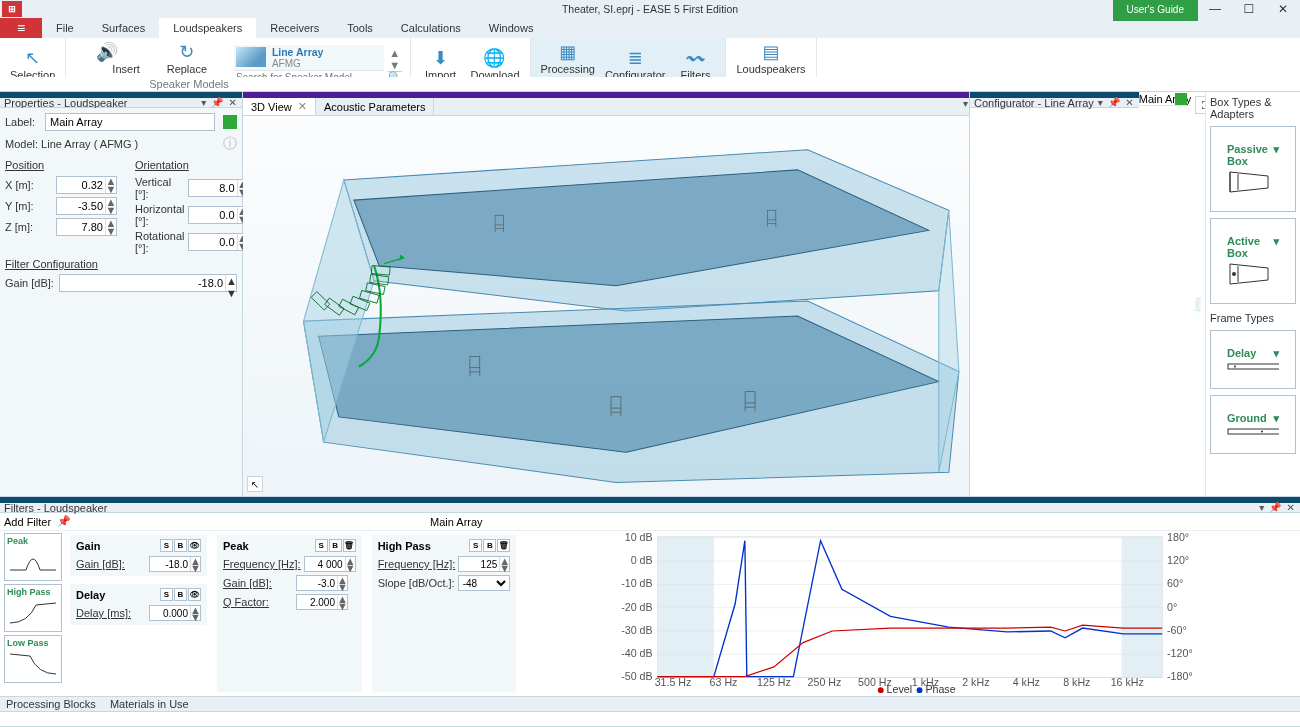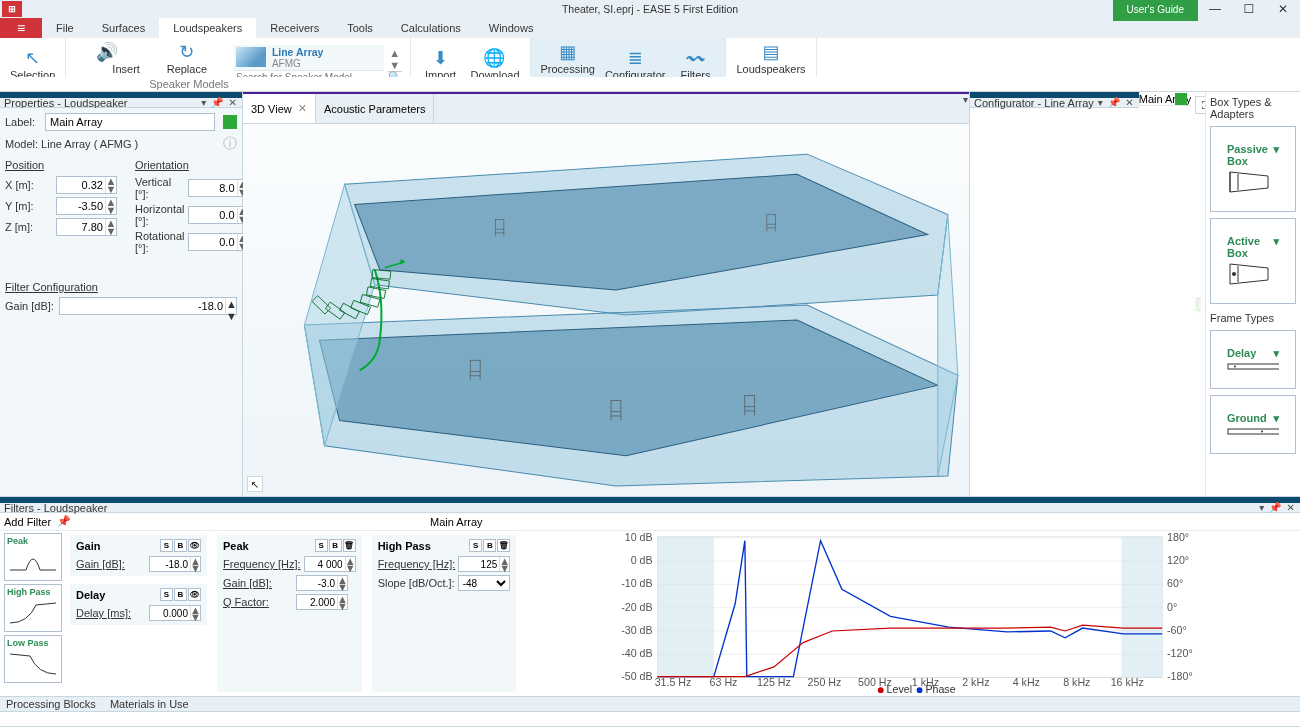--- a/index.html
+++ b/index.html
@@ -55,28 +55,28 @@
   .props .model-line .info{margin-left:auto;color:#bbb;font-size:14px;}
   .props .sec{display:flex;gap:18px;margin-top:4px;}
   .props .col{display:flex;flex-direction:column;gap:3px;}
   .props .hdr{text-decoration:underline;color:#333;margin-bottom:2px;}
   .props .num-row{display:flex;align-items:center;gap:3px;}
   .props .num-row label{min-width:48px;}
   .props .spin{display:flex;align-items:center;border:1px solid #b0c0ce;background:#fff;height:18px;}
   .props .spin input{width:48px;text-align:right;border:none;height:16px;padding-right:2px;}
   .props .spin .ar{width:11px;display:flex;flex-direction:column;font-size:6px;color:#666;border-left:1px solid #ddd;}
   .props .spin .ar span{height:8px;display:flex;align-items:center;justify-content:center;cursor:pointer;}
-  .props .fc{margin-top:27px;text-decoration:underline;}
+  .props .fc{margin-top:4px;text-decoration:underline;}
   .props .gain-row{display:flex;align-items:center;gap:4px;margin-top:4px;}
   .props .gain-row .spin-wide{flex:1;display:flex;border:1px solid #b0c0ce;background:#fff;height:18px;}
   .props .gain-row .spin-wide input{flex:1;text-align:right;border:none;padding-right:2px;}
 
   
   .center { flex: 1; display: flex; flex-direction: column; border-right:1px solid #c8d6e0;}
-  .tabs { height: 32px; background: #e9f0f5; display: flex; align-items: stretch; border-bottom:1px solid #c8d6e0;border-top:2px solid #4c1d95;}
+  .tabs { height: 24px; background: #e9f0f5; display: flex; align-items: stretch; border-bottom:1px solid #c8d6e0;border-top:6px solid #4c1d95;}
   .tab { padding: 0 8px; display: flex; align-items: center; font-size: 10.5px; border-right: 1px solid #c8d6e0; background:#fff;}
   .tab .x{margin-left:6px;color:#888;cursor:pointer;}
   .tab.inactive{background:#e9f0f5;}
   .view3d { flex: 1; background: linear-gradient(#fbfdfe,#eef4f8); display:flex;align-items:center;justify-content:center;overflow:hidden;position:relative;}
   .view3d svg{width:100%;height:100%;}
   .cursor-ic{position:absolute;bottom:4px;left:4px;border:1px solid #c8d6e0;background:#fff;width:16px;height:16px;display:flex;align-items:center;justify-content:center;font-size:10px;}
 
   
   .config { width: 330px; background: #fff; display:flex;flex-direction:row;}
   .config .title-row{height:14px;display:flex;align-items:center;justify-content:center;font-size:10px;border-bottom:1px solid #e0e8ee;position:relative;}

